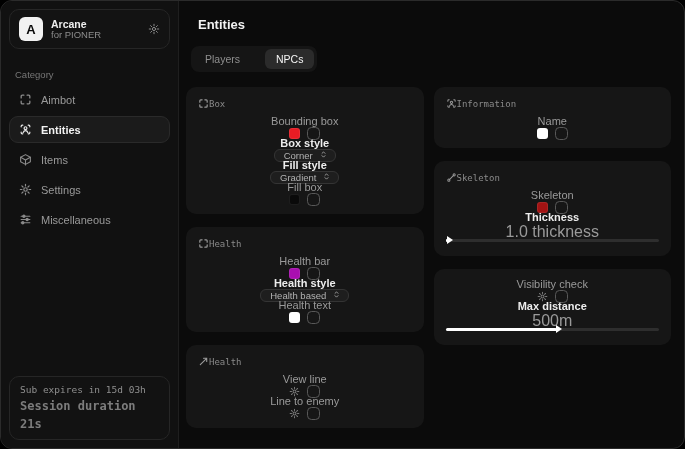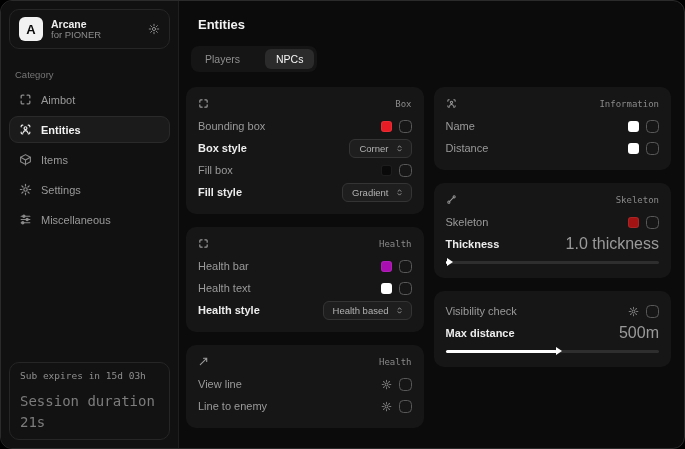--- a/index.html
+++ b/index.html
@@ -37,56 +37,56 @@
   }
   .nav-item.active { background:#1b1b1b; border-color:#2a2a2a; color:#f2f2f2; font-weight:bold; }
   .nav-item .nicon { display:flex; color:#8b8b8b; }
   .nav-item.active .nicon { color:#e8e8e8; }
   .sb-spacer { flex:1; }
   .session-card {
     border:1px solid #262626; border-radius:10px; background:#121212;
     padding:6px 10px; line-height:1.5;
   }
   .session-l1 { font-family:"DejaVu Sans Mono", monospace; color:#8f8f8f; font-size:9.5px; }
-  .session-l2 { font-family:"DejaVu Sans Mono", monospace; color:#7c7c7c; font-size:14px; font-weight:normal;margin-top:8px; }
+  .session-l2 { font-family:"DejaVu Sans Mono", monospace; color:#7c7c7c; font-size:12px; font-weight:bold; }
   
   .main { flex:1; padding:13px 13px 12px 7px; overflow:hidden; }
   .page-title { color:#f2f2f2; font-size:13px; font-weight:bold; margin:3px 0 0 12px; }
   .tabs {
     display:inline-flex; margin:14px 0 0 5px; background:#151515;
     border-radius:8px; padding:3px; gap:14px;
   }
   .tab {
     font-size:10.5px; color:#8f8f8f; padding:4px 11px; border-radius:6px; cursor:pointer;
   }
   .tab.active { background:#2b2b2b; color:#f5f5f5; }
   .columns { display:flex; gap:10px; margin-top:15px; align-items:flex-start; }
   .col { display:flex; flex-direction:column; gap:13px; flex:1; min-width:0; }
   .card {
     background:#161616; border-radius:10px; padding:9px 12px 11px;
   }
   .card-head {
     display:flex; align-items:center; color:#8a8a8a;
-    font-family:"DejaVu Sans Mono", monospace; font-size:9px; margin:2px 0 6px;justify-content:space-between;
+    font-family:"DejaVu Sans Mono", monospace; font-size:9px; margin:2px 0 6px;
   }
   .card-head .cicon { display:flex; color:#9a9a9a; }
   .row {
-    display:flex; align-items:center; justify-content:space-between; height:22px;
+    display:flex; align-items:center; justify-content:space-between; height:22px;flex-direction:column;
   }
   .row-label { color:#9a9a9a; font-size:11px; }
   .row-label.bright { color:#ededed; font-weight:bold; }
   .row-right { display:flex; align-items:center; gap:7px; }
   .swatch { width:11px; height:11px; border-radius:3px; border:1px solid rgba(255,255,255,0.08); cursor:pointer; }
   .checkbox {
     width:13px; height:13px; border:1.5px solid #585858; border-radius:4.5px;
     background:transparent; cursor:pointer;
   }
   .mini-gear { display:flex; color:#7a7a7a; cursor:pointer; }
   .dropdown {
-    display:flex; align-items:center; gap:6px; height:19px; padding:0 7px 0 9px;
+    display:flex; align-items:flex-start; gap:6px; height:19px; padding:0 7px 0 9px;
     background:#1e1e1e; border:1px solid #343434; border-radius:6px; cursor:pointer;
   }
   .dropdown .dd-value { color:#b2b2b2; font-size:9.5px; }
   .dropdown .dd-icon { display:flex; color:#9a9a9a; }
   .slider-value { color:#9a9a9a; font-size:16px; font-weight:normal; }
   .slider {
     position:relative; height:10px; margin-top:2px; display:flex; align-items:center; cursor:pointer;
   }
   .slider-track { position:absolute; left:0; right:0; height:3px; background:#2e2e2e; border-radius:2px; }
   .slider-fill { position:absolute; left:0; height:3px; background:#ffffff; border-radius:2px; }
@@ -210,73 +210,73 @@
             <span class="dropdown">
               <span class="dd-value">Corner</span>
               <span class="dd-icon">
                 <svg width="9" height="9" viewBox="0 0 24 24" fill="none" stroke="currentColor" stroke-width="2.6" stroke-linecap="round" stroke-linejoin="round">
                     <path d="M8 9l4-4 4 4M8 15l4 4 4-4"></path>
                   </svg>
               </span>
             </span>
           </div>
           <div class="row">
-            <span class="row-label">Fill box</span>
-            <span class="row-right">
-              <span class="swatch" style="background: rgb(10, 10, 10);"></span>
-              <span class="checkbox"></span>
-            </span>
-          </div>
-          <div class="row">
             <span class="row-label bright">Fill style</span>
             <span class="dropdown">
               <span class="dd-value">Gradient</span>
               <span class="dd-icon">
                 <svg width="9" height="9" viewBox="0 0 24 24" fill="none" stroke="currentColor" stroke-width="2.6" stroke-linecap="round" stroke-linejoin="round">
                     <path d="M8 9l4-4 4 4M8 15l4 4 4-4"></path>
                   </svg>
               </span>
             </span>
           </div>
+          <div class="row">
+            <span class="row-label">Fill box</span>
+            <span class="row-right">
+              <span class="swatch" style="background: rgb(10, 10, 10);"></span>
+              <span class="checkbox"></span>
+            </span>
+          </div>
         </div>
 
         <div class="card">
           <div class="card-head">
             <span class="cicon">
               <svg width="11" height="11" viewBox="0 0 24 24" fill="none" stroke="currentColor" stroke-width="2.6" stroke-linecap="round">
                   <path d="M4 9V6a2 2 0 0 1 2-2h3M15 4h3a2 2 0 0 1 2 2v3M20 15v3a2 2 0 0 1-2 2h-3M9 20H6a2 2 0 0 1-2-2v-3"></path>
                 </svg>
             </span>
             <span>Health</span>
           </div>
           <div class="row">
             <span class="row-label">Health bar</span>
             <span class="row-right">
               <span class="swatch" style="background: rgb(169, 15, 176);"></span>
-              <span class="checkbox"></span>
-            </span>
-          </div>
-          <div class="row">
-            <span class="row-label">Health text</span>
-            <span class="row-right">
-              <span class="swatch" style="background: rgb(255, 255, 255);"></span>
               <span class="checkbox"></span>
             </span>
           </div>
           <div class="row">
             <span class="row-label bright">Health style</span>
             <span class="dropdown">
               <span class="dd-value">Health based</span>
               <span class="dd-icon">
                 <svg width="9" height="9" viewBox="0 0 24 24" fill="none" stroke="currentColor" stroke-width="2.6" stroke-linecap="round" stroke-linejoin="round">
                     <path d="M8 9l4-4 4 4M8 15l4 4 4-4"></path>
                   </svg>
               </span>
             </span>
           </div>
+          <div class="row">
+            <span class="row-label">Health text</span>
+            <span class="row-right">
+              <span class="swatch" style="background: rgb(255, 255, 255);"></span>
+              <span class="checkbox"></span>
+            </span>
+          </div>
         </div>
 
         <div class="card">
           <div class="card-head">
             <span class="cicon">
               <svg width="11" height="11" viewBox="0 0 24 24" fill="none" stroke="currentColor" stroke-width="2.4" stroke-linecap="round">
                   <path d="M5 19L19 5M12 5h7v7"></path>
                 </svg>
             </span>
             <span>Health</span>
@@ -321,27 +321,20 @@
             </span>
             <span>Information</span>
           </div>
           <div class="row">
             <span class="row-label">Name</span>
             <span class="row-right">
               <span class="swatch" style="background: rgb(255, 255, 255);"></span>
               <span class="checkbox"></span>
             </span>
           </div>
-          <div class="row">
-            <span class="row-label">Distance</span>
-            <span class="row-right">
-              <span class="swatch" style="background: rgb(255, 255, 255);"></span>
-              <span class="checkbox"></span>
-            </span>
-          </div>
         </div>
 
         <div class="card">
           <div class="card-head">
             <span class="cicon">
               <svg width="11" height="11" viewBox="0 0 24 24" fill="none" stroke="currentColor" stroke-width="2.2" stroke-linecap="round">
                   <path d="M8 16L16 8"></path>
                   <circle cx="6.2" cy="17.8" r="2.3"></circle>
                   <circle cx="17.8" cy="6.2" r="2.3"></circle>
                 </svg>

